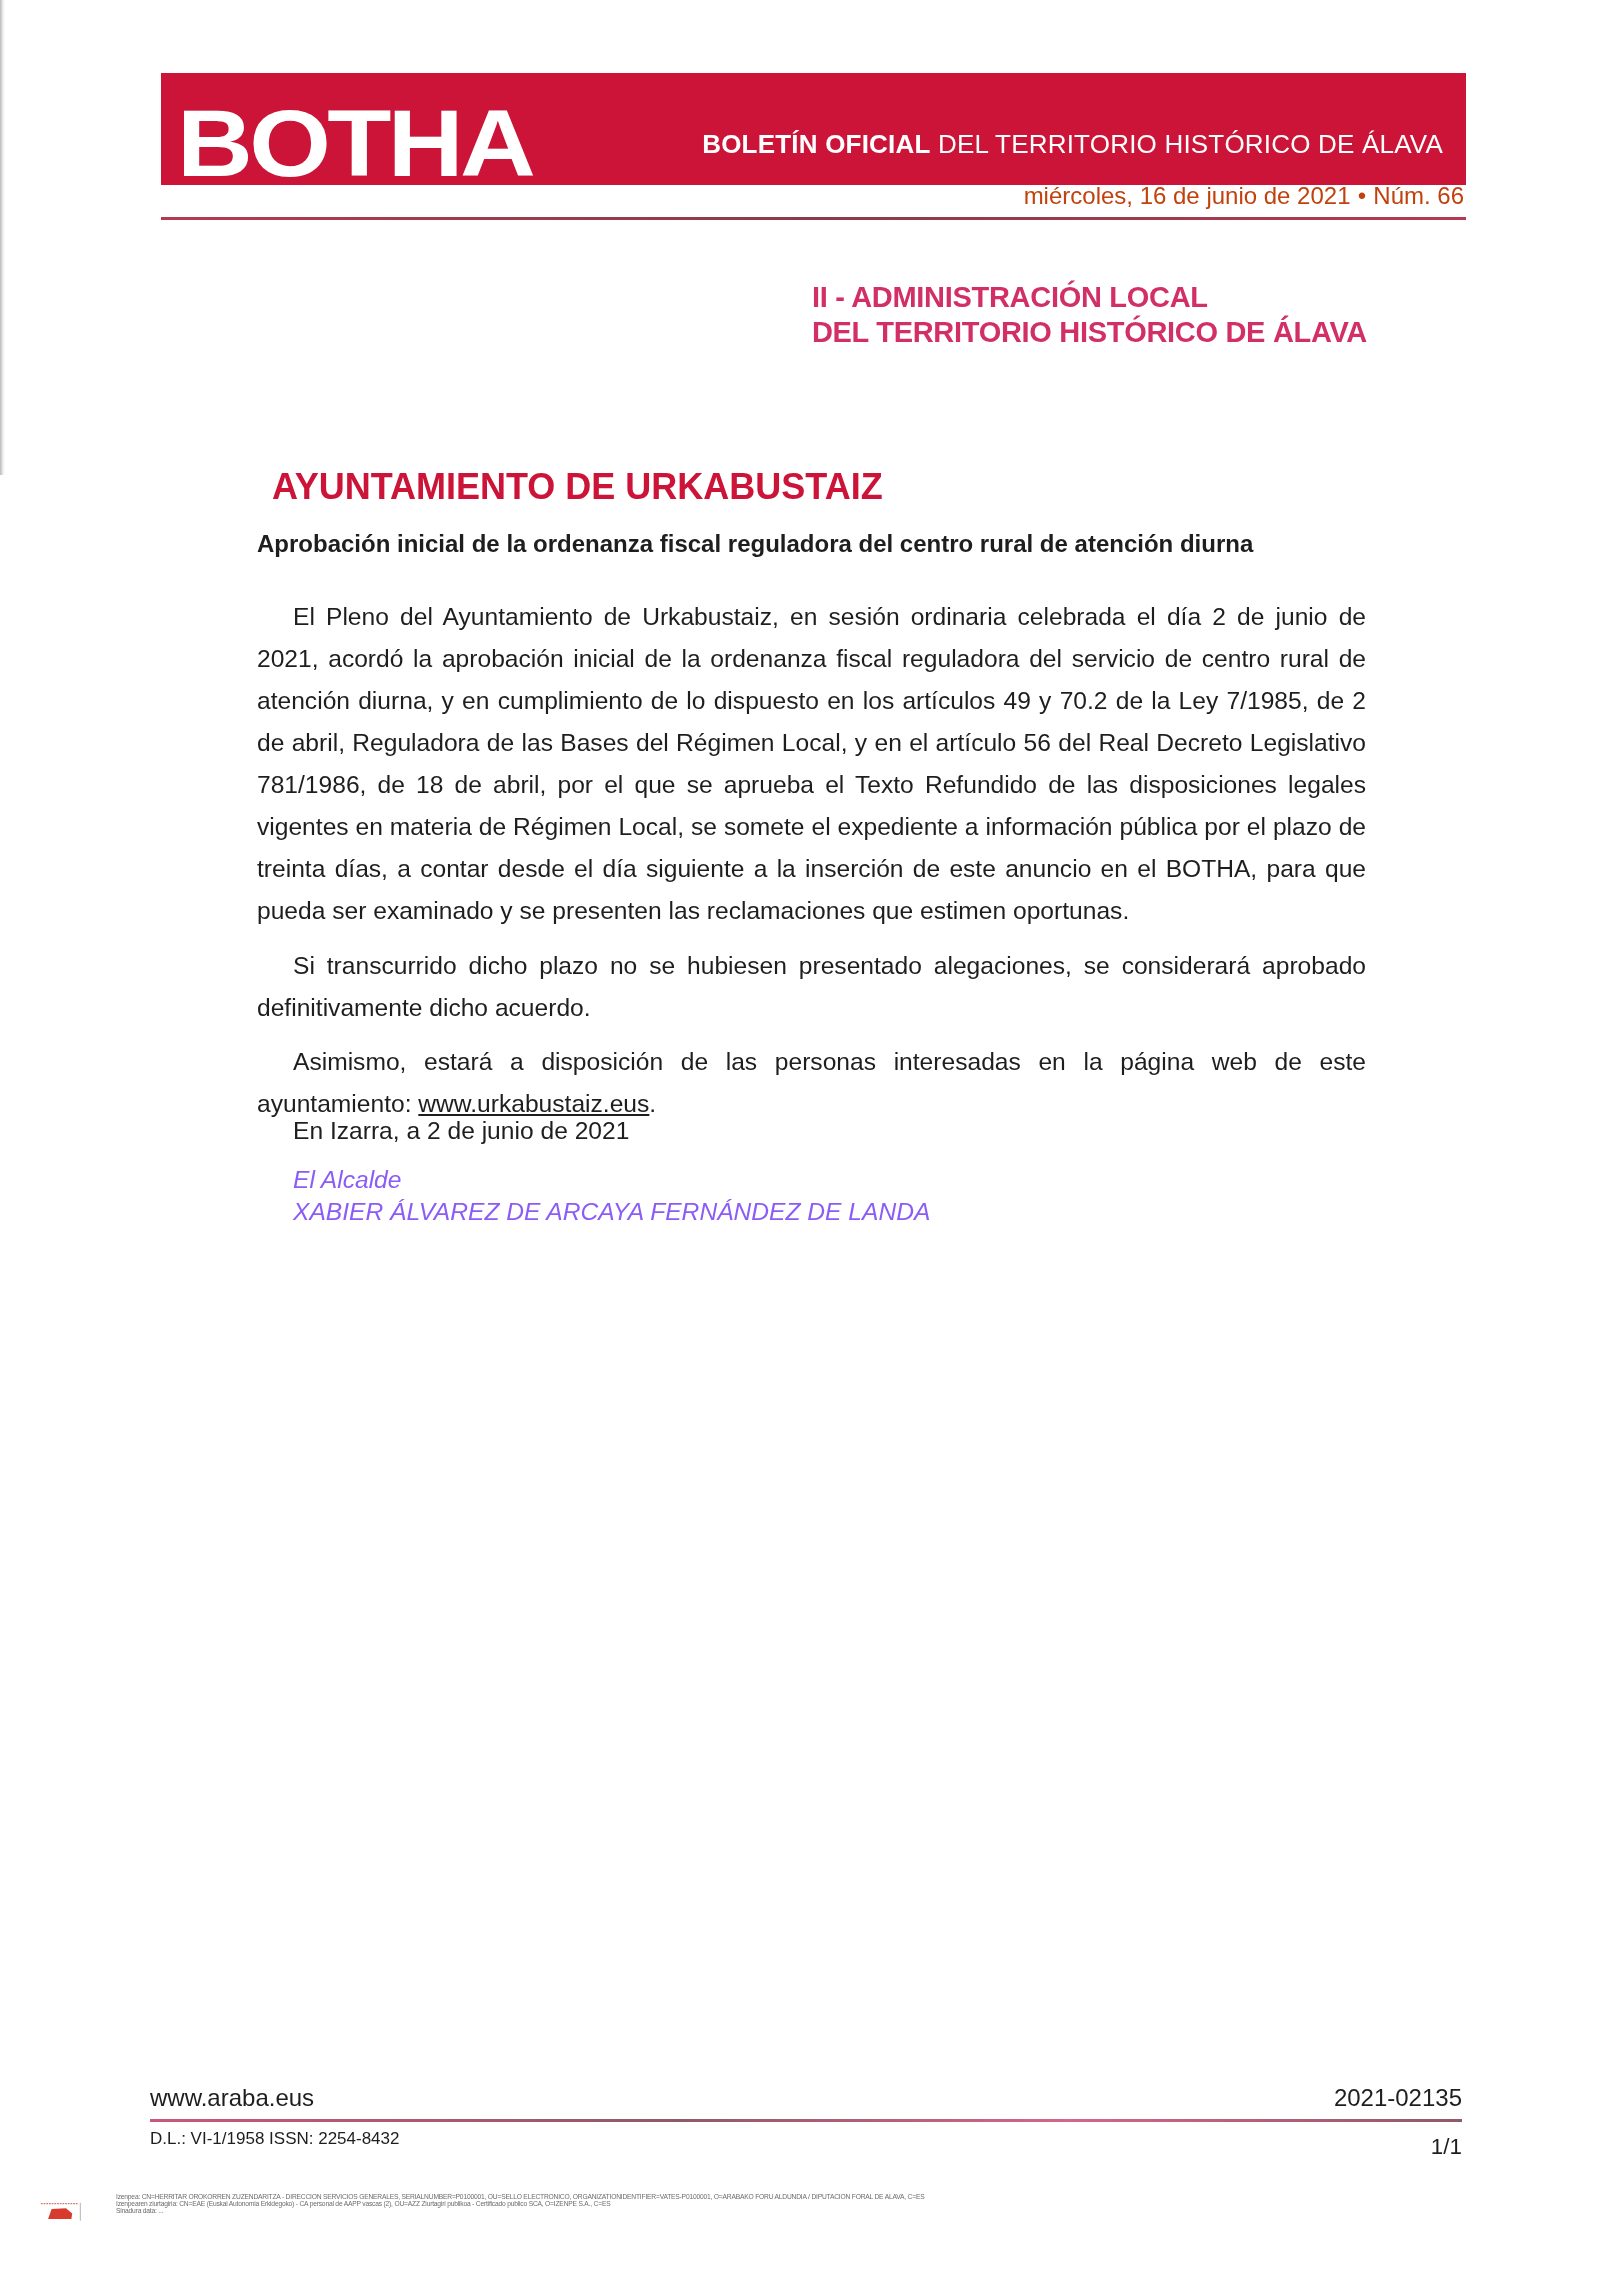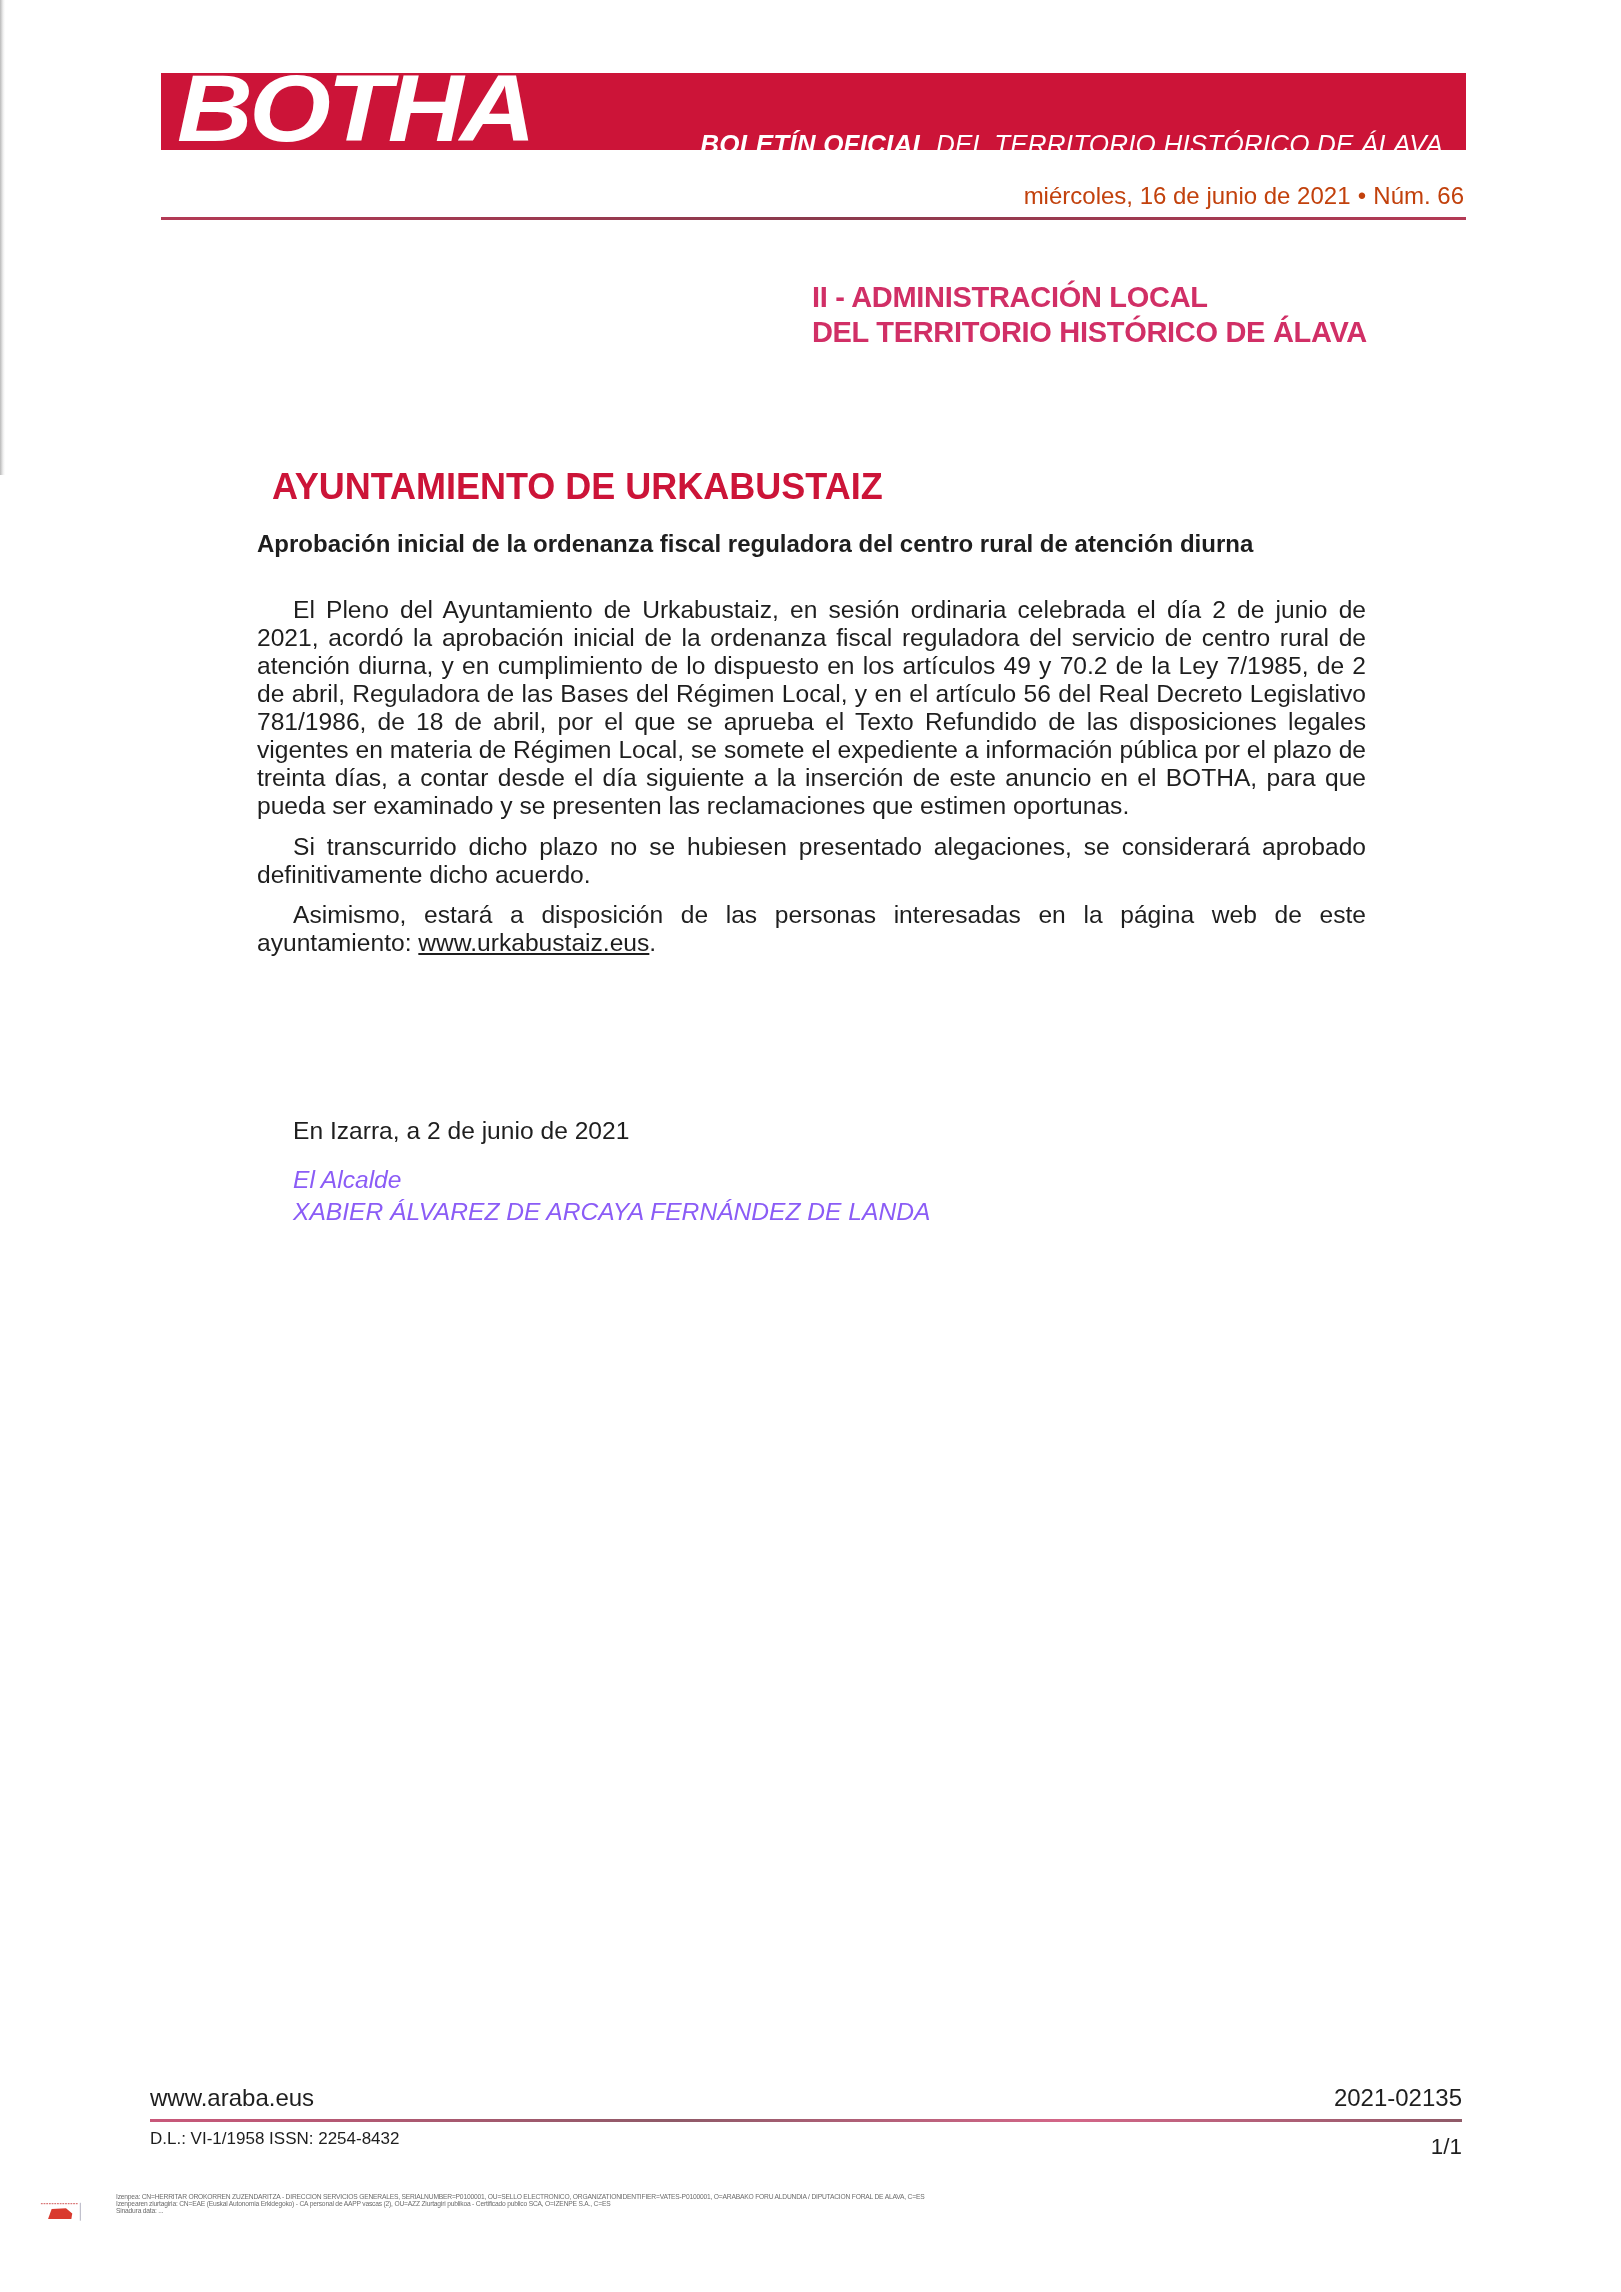--- a/index.html
+++ b/index.html
@@ -8,23 +8,22 @@
     background:#ffffff;
     font-family:"Liberation Sans", sans-serif;
     color:#1e1e1e;
   }
   .scan-edge {
     position:absolute; left:0; top:0; width:4.5px; height:475px;
     background:linear-gradient(to right, #b9b9b9, #eeeeee 60%, #ffffff);
   }
   
   .banner {
-    position:absolute; left:161px; top:73px; width:1305px; height:77px;
+    position:absolute; left:161px; top:73px; width:1305px; height:112px;
     background:#cc1438;
-    font-style:italic;
   }
   .logo {
     position:absolute; left:16px; bottom:-5.4px;
     font-family:"Liberation Sans", sans-serif; font-weight:bold;
     font-size:105px; line-height:1; color:#ffffff; letter-spacing:-3.6px;
     transform:scaleY(0.9); transform-origin:bottom left;
   }
   .banner-sub {
     position:absolute; right:23px; top:56px;
     font-size:26px; color:#ffffff; letter-spacing:0.2px; white-space:nowrap;
@@ -50,21 +49,21 @@
     position:absolute; left:256px; top:450px;
     font-size:36px; color:#cc1438; white-space:nowrap;
   }
   .subject {
     position:absolute; left:257px; top:530px;
     font-size:24px; font-weight:bold; color:#1e1e1e; white-space:nowrap;
   }
   
   .body-text {
     position:absolute; left:257px; top:596px; width:1109px;
-    font-size:24.6px; line-height:28px; text-align:justify; color:#1e1e1e;
+    font-size:24.6px; line-height:42px; text-align:justify; color:#1e1e1e;
   }
   .body-text p { margin:0 0 12.5px 0; text-indent:36px; }
   .body-text a { color:#1e1e1e; text-decoration:underline; }
   .sign-place {
     position:absolute; left:293px; top:1117px;
     font-size:24.6px; color:#1e1e1e; white-space:nowrap;text-align:right;
   }
   .sign-role {
     position:absolute; left:293px; top:1164px;
     font-size:24.6px; font-style:italic; line-height:32px; color:#8b5cf6; white-space:nowrap;

